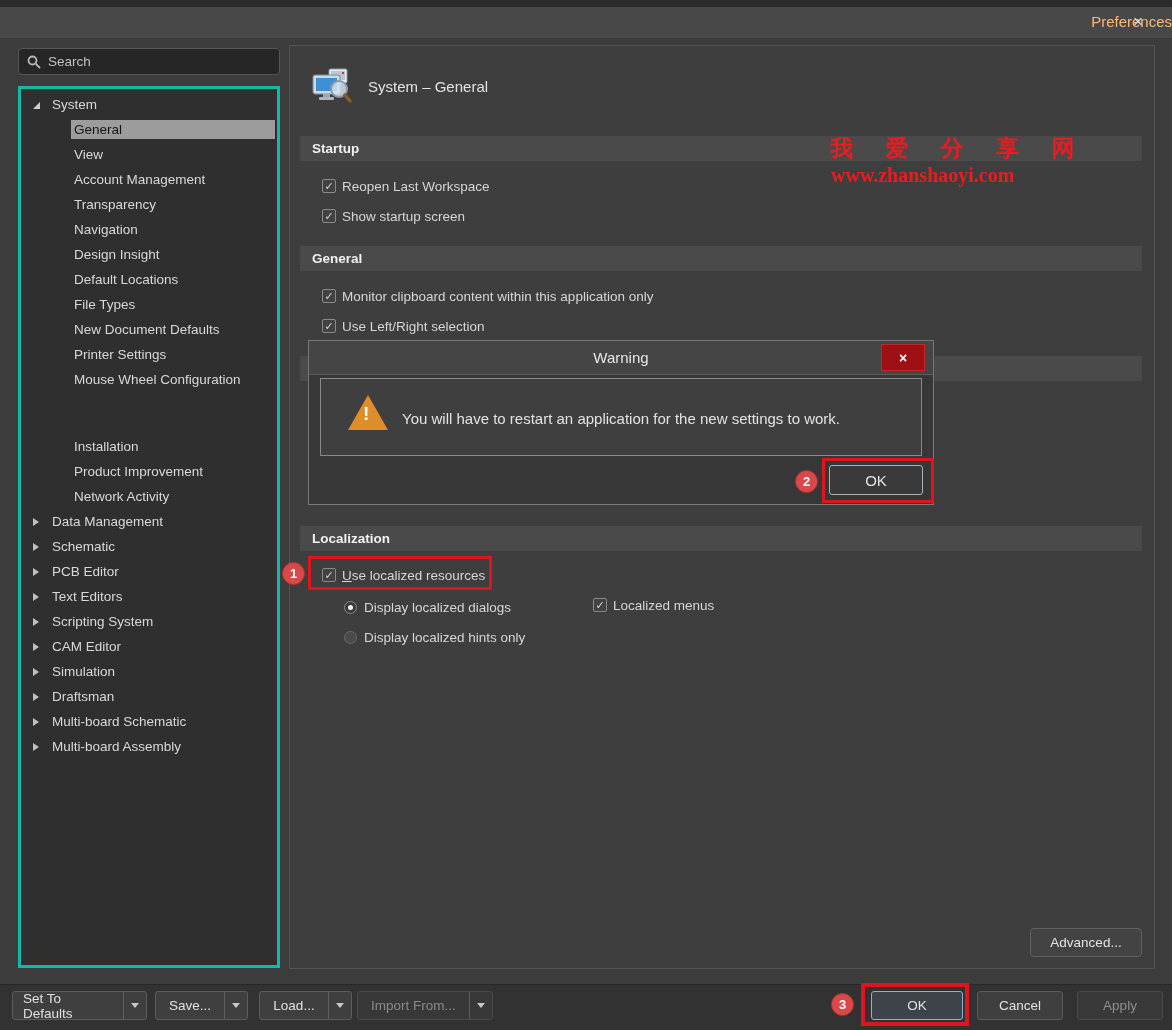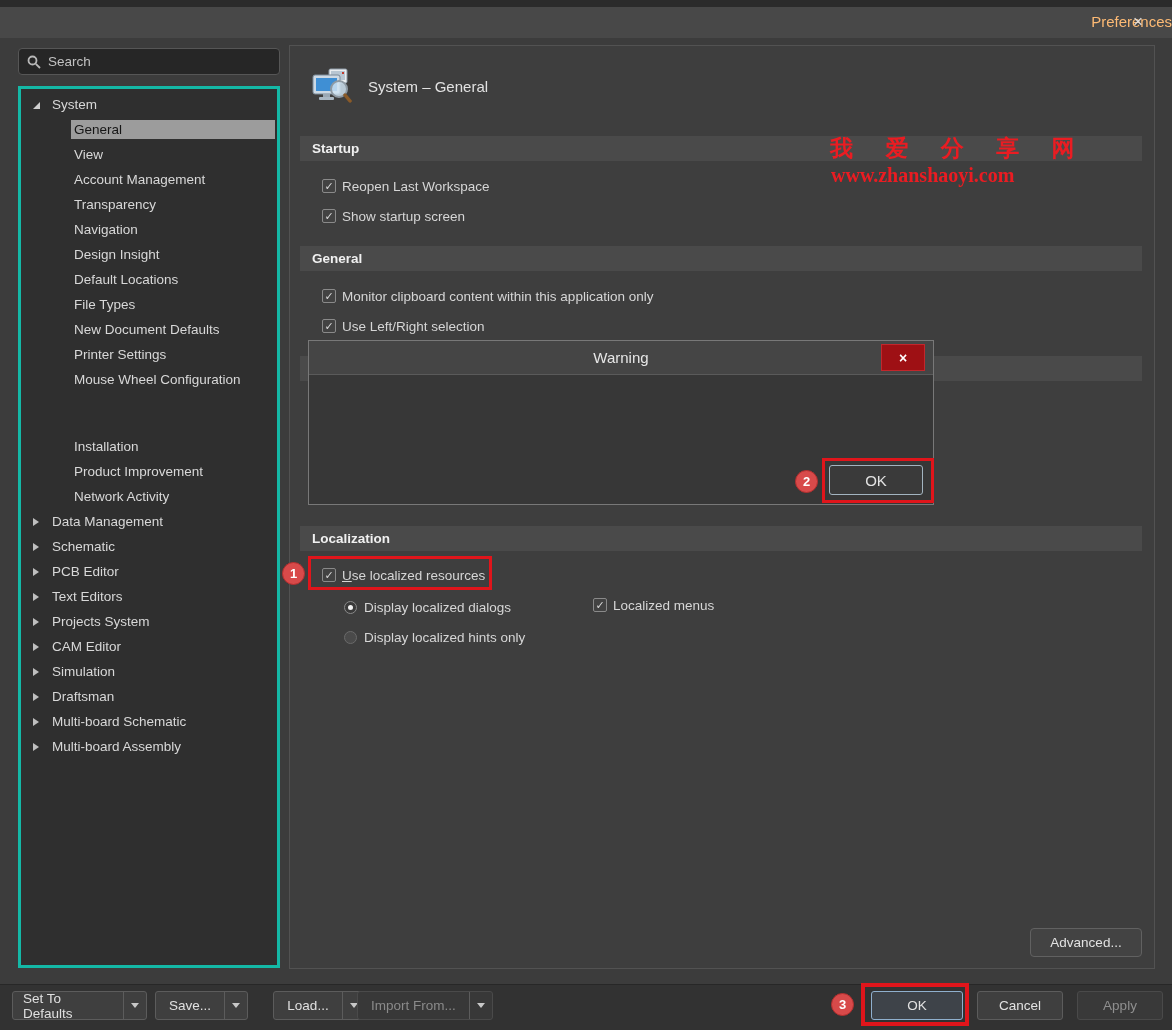--- a/index.html
+++ b/index.html
@@ -177,21 +177,21 @@
       <div class="tree-row" style="padding-left: 12px;">
         <span class="arrow"><span class="arr-col" style="display: inline-block;"></span></span>
         <span class="tree-label">PCB Editor</span>
       </div>
       <div class="tree-row" style="padding-left: 12px;">
         <span class="arrow"><span class="arr-col" style="display: inline-block;"></span></span>
         <span class="tree-label">Text Editors</span>
       </div>
       <div class="tree-row" style="padding-left: 12px;">
         <span class="arrow"><span class="arr-col" style="display: inline-block;"></span></span>
-        <span class="tree-label">Projects System</span>
+        <span class="tree-label">Scripting System</span>
       </div>
       <div class="tree-row" style="padding-left: 12px;">
         <span class="arrow"><span class="arr-col" style="display: inline-block;"></span></span>
         <span class="tree-label">CAM Editor</span>
       </div>
       <div class="tree-row" style="padding-left: 12px;">
         <span class="arrow"><span class="arr-col" style="display: inline-block;"></span></span>
         <span class="tree-label">Simulation</span>
       </div>
       <div class="tree-row" style="padding-left: 12px;">
@@ -280,20 +280,24 @@
   <div class="wm1">我 爱 分 享 网</div>
   <div class="wm2">www.zhanshaoyi.com</div>
 
   <div class="dialog">
     <div class="dlg-titlebar">
       <div class="dlg-title">Warning</div>
       <div class="dlg-close">
           <span>×</span>
         </div>
     </div>
+    <div class="dlg-msgbox">
+      <div class="warn-tri"></div>
+      <div class="dlg-msg">You will have to restart an application for the new settings to work.</div>
+    </div>
     <div class="btn dlg-ok">OK</div>
   </div>
 
   <div class="annot-rect" style="left:308px;top:556px;width:184px;height:34px;"></div>
   <div class="annot-circle" style="left:282px;top:562px;">1</div>
   <div class="annot-rect" style="left:822px;top:458px;width:112px;height:45px;z-index:40;"></div>
   <div class="annot-circle" style="left:795px;top:470px;">2</div>
   <div class="annot-rect" style="left:861px;top:983px;width:108px;height:43px;border-width:4px;"></div>
   <div class="annot-circle" style="left:831px;top:993px;">3</div>
 
@@ -305,21 +309,21 @@
           <span class="caret"></span>
         </div>
     </div>
     <div class="split-btn" style="left:155px;width:93px;">
       <div class="lbl">Save...</div>
       <div class="sep"></div>
       <div class="arr">
           <span class="caret"></span>
         </div>
     </div>
-    <div class="split-btn" style="left:273px;width:93px;">
+    <div class="split-btn" style="left:259px;width:93px;">
       <div class="lbl">Load...</div>
       <div class="sep"></div>
       <div class="arr">
           <span class="caret"></span>
         </div>
     </div>
     <div class="split-btn disabled" style="left:357px;width:136px;">
       <div class="lbl">Import From...</div>
       <div class="sep"></div>
       <div class="arr">

